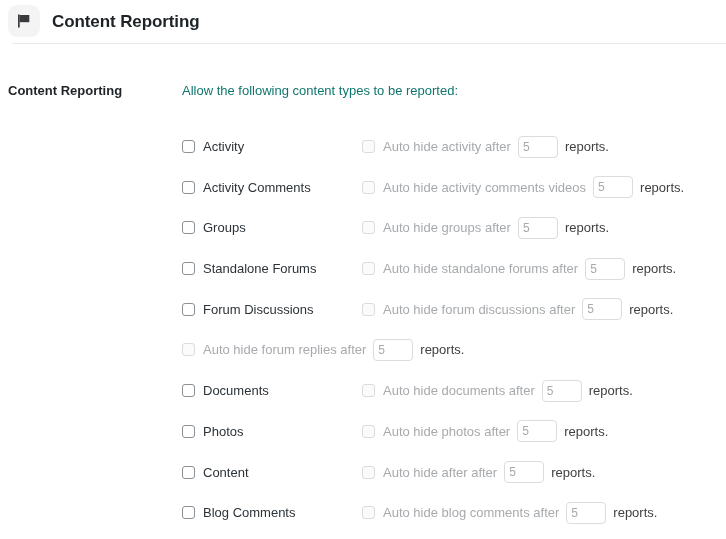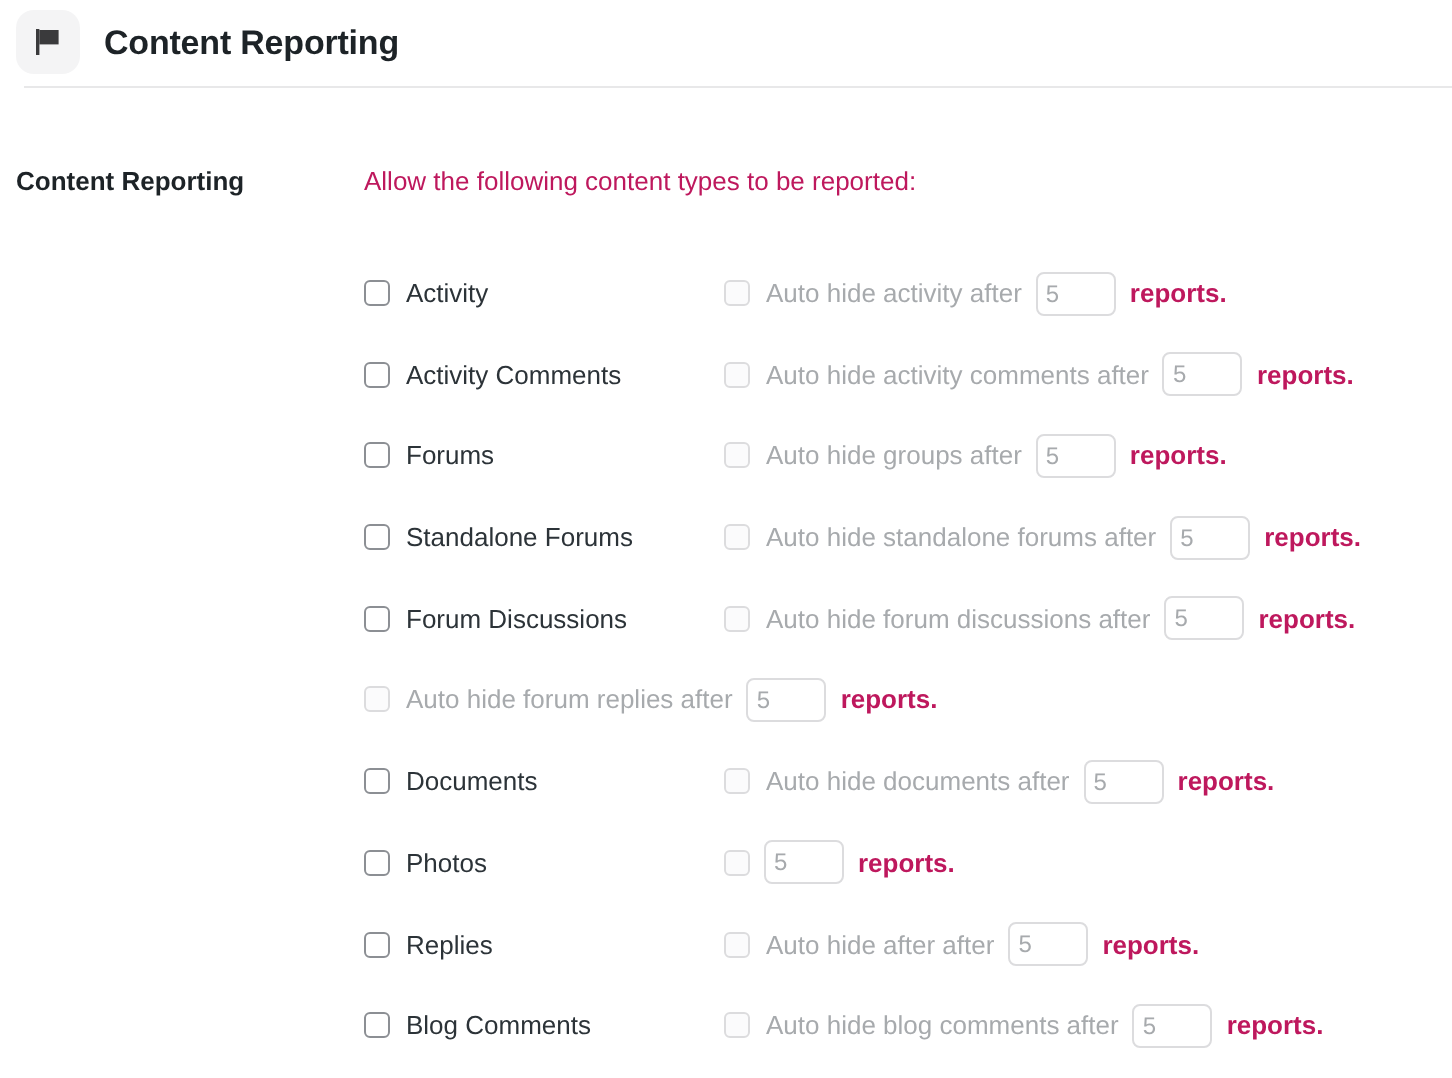--- a/index.html
+++ b/index.html
@@ -76,21 +76,21 @@
     font-weight: bold;
     color: #1d2327;
     line-height: 1.4;
   }
   .fields-col {
     flex: 1;
     padding-right: 8px;
   }
   .fields-intro {
     font-size: 13px;
-    color: #be185d;
+    color: #0f766e;
     margin: 0 0 26px 0;
     line-height: 1.4;
   }
 
   
   .report-row {
     display: flex;
     align-items: center;
     height: 40.7px;
   }
@@ -148,23 +148,22 @@
     color: #a7aaad;
     font-family: "Liberation Sans", sans-serif;
     font-size: 12px;
     padding: 0 4px;
     margin: 0 7px;
     line-height: 20px;
     outline: none;
   }
   .trailing-text {
     font-size: 13px;
-    color: #be185d;
+    color: #404040;
     line-height: 1;
-    font-weight: bold;
   }
 </style>
 </head>
 <body>
 
 <div class="page-header">
   <div class="header-icon-badge">
     <svg width="18" height="18" viewBox="0 0 18 18" aria-hidden="true">
       <rect x="3" y="2.5" width="1.7" height="13" fill="#3a3a3c"></rect>
       <rect x="4.7" y="3" width="9.6" height="7.2" fill="#3a3a3c"></rect>
@@ -195,29 +194,29 @@
             <span class="trailing-text">reports.</span>
           </div>
         </div>
         <div class="report-row">
           <div class="row-left">
             <input type="checkbox" class="cb" style="">
             <span class="cb-label">Activity Comments</span>
           </div>
           <div class="row-right">
             <input type="checkbox" class="cb disabled" disabled="" style="">
-            <span class="cb-label muted">Auto hide activity comments after</span>
-            <input type="text" class="num-input" value="5" style="">
-            <span class="trailing-text">reports.</span>
-          </div>
-        </div>
-        <div class="report-row">
-          <div class="row-left">
-            <input type="checkbox" class="cb" style="">
-            <span class="cb-label">Forums</span>
+            <span class="cb-label muted">Auto hide activity comments videos</span>
+            <input type="text" class="num-input" value="5" style="">
+            <span class="trailing-text">reports.</span>
+          </div>
+        </div>
+        <div class="report-row">
+          <div class="row-left">
+            <input type="checkbox" class="cb" style="">
+            <span class="cb-label">Groups</span>
           </div>
           <div class="row-right">
             <input type="checkbox" class="cb disabled" disabled="" style="">
             <span class="cb-label muted">Auto hide groups after</span>
             <input type="text" class="num-input" value="5" style="">
             <span class="trailing-text">reports.</span>
           </div>
         </div>
         <div class="report-row">
           <div class="row-left">
@@ -263,28 +262,29 @@
             <span class="trailing-text">reports.</span>
           </div>
         </div>
         <div class="report-row">
           <div class="row-left">
             <input type="checkbox" class="cb" style="">
             <span class="cb-label">Photos</span>
           </div>
           <div class="row-right">
             <input type="checkbox" class="cb disabled" disabled="" style="">
-            <input type="text" class="num-input" value="5" style="">
-            <span class="trailing-text">reports.</span>
-          </div>
-        </div>
-        <div class="report-row">
-          <div class="row-left">
-            <input type="checkbox" class="cb" style="">
-            <span class="cb-label">Replies</span>
+            <span class="cb-label muted">Auto hide photos after</span>
+            <input type="text" class="num-input" value="5" style="">
+            <span class="trailing-text">reports.</span>
+          </div>
+        </div>
+        <div class="report-row">
+          <div class="row-left">
+            <input type="checkbox" class="cb" style="">
+            <span class="cb-label">Content</span>
           </div>
           <div class="row-right">
             <input type="checkbox" class="cb disabled" disabled="" style="">
             <span class="cb-label muted">Auto hide after after</span>
             <input type="text" class="num-input" value="5" style="">
             <span class="trailing-text">reports.</span>
           </div>
         </div>
         <div class="report-row">
           <div class="row-left">

